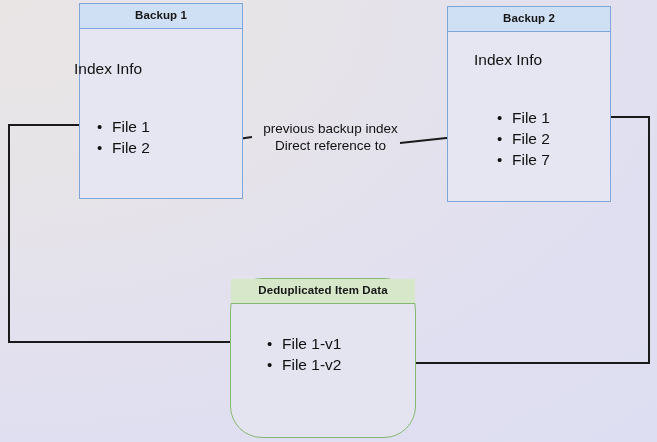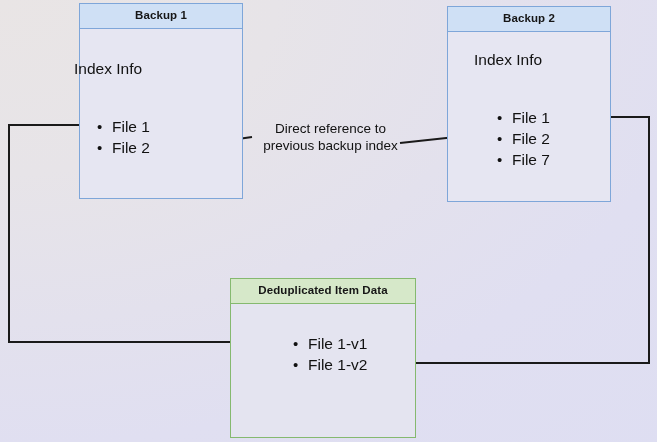--- a/index.html
+++ b/index.html
@@ -51,20 +51,21 @@
     font-size: 11.5px;
     font-weight: bold;
     color: #161616;
     background: #cfe0f5;
     border-bottom: 1.6px solid #7ea6d9;
     letter-spacing: .1px;
   }
   .node.green {
     border-color: #85b96f;
     background: #e4e4f0;
+    border-radius: 32px;
   }
   .node.green .node-header {
     background: #d6e8c9;
     border-bottom-color: #85b96f;
   }
 
   .node-title {
     position: absolute;
     font-size: 15.5px;
     color: #111;
@@ -140,23 +141,23 @@
   <div class="node-title" style="left:474px; top:51px;">Index Info</div>
   <ul class="file-list" style="left:495px; top:107px;">
     <li>File 1</li>
     <li>File 2</li>
     <li>File 7</li>
   </ul>
 
   <div class="node green" style="left:230px; top:278px; width:186px; height:160px;">
     <div class="node-header">Deduplicated Item Data</div>
   </div>
-  <ul class="file-list" style="left:291px; top:333px;">
+  <ul class="file-list" style="left:265px; top:333px;">
     <li>File 1-v1</li>
     <li>File 1-v2</li>
   </ul>
 
   <div class="caption" style="left:248px; top:120px; width:165px;">
+    <div>previous backup index</div>
     <div>Direct reference to</div>
-    <div>previous backup index</div>
   </div>
 
 </div>
 
 </body></html>

